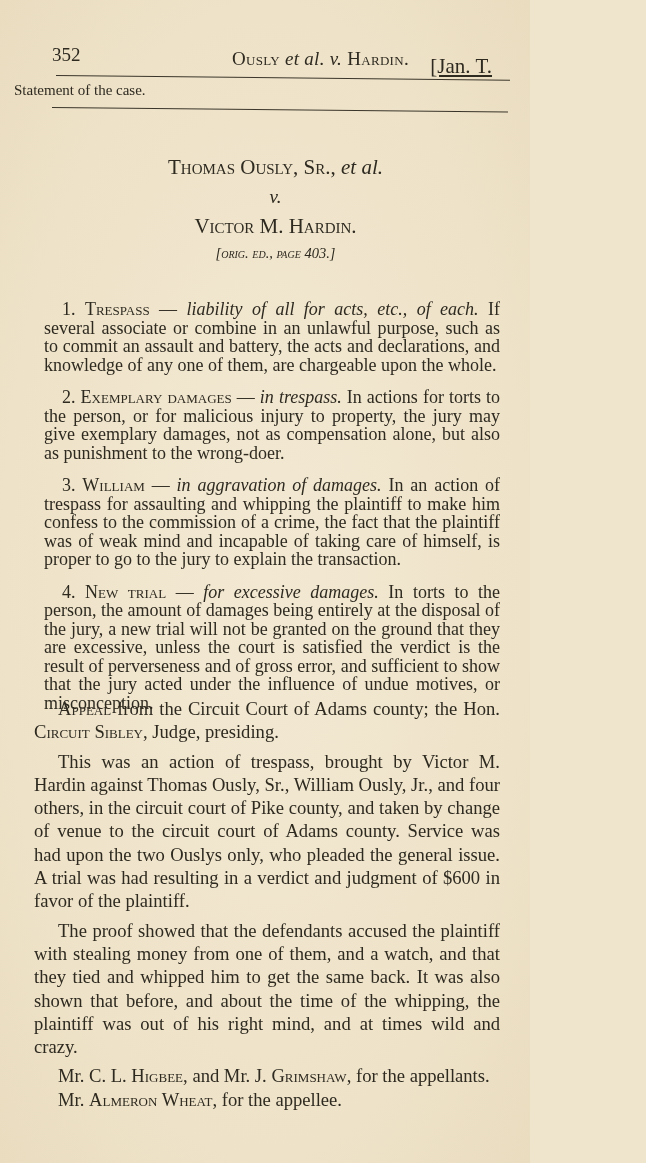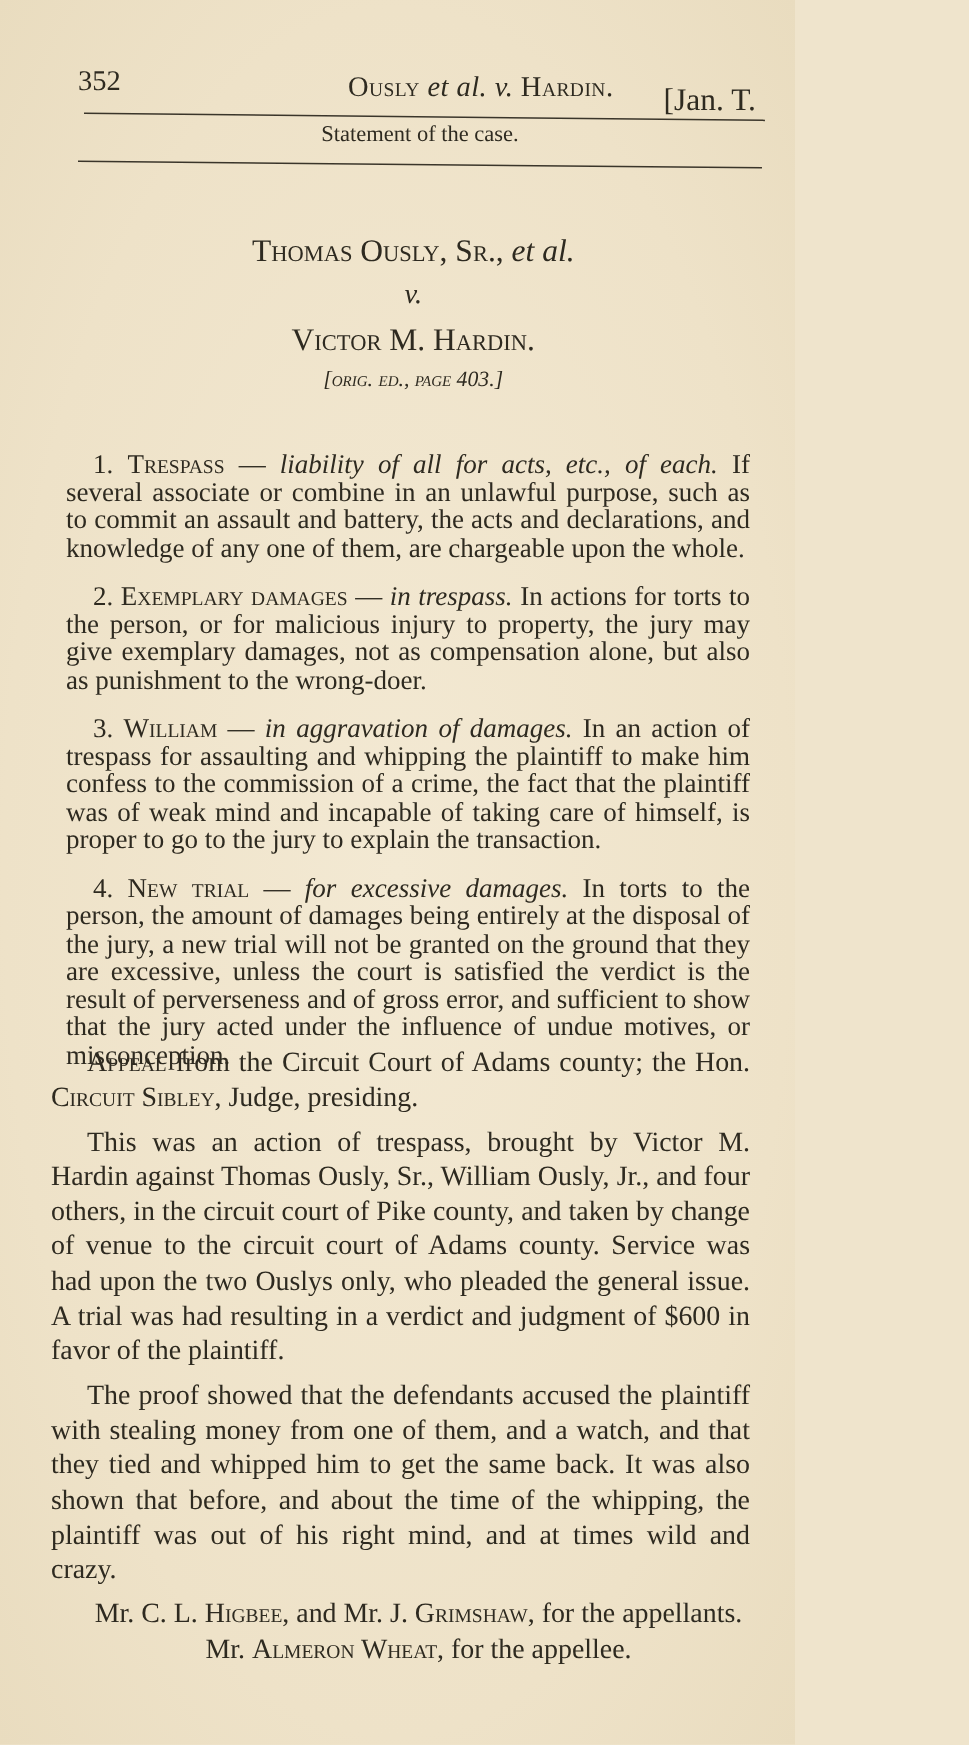--- a/index.html
+++ b/index.html
@@ -8,35 +8,35 @@
     background: #efe4cc;
     font-family: "Liberation Serif", "DejaVu Serif", serif;
     color: #2e2a20;
     position: relative;
   }
   .page { position: absolute; left: 0; top: 0; width: 530px; height: 1163px;
     background: radial-gradient(ellipse at 50% 50%, #f3e9d3 0%, #eee2c8 70%, #e9dcbf 100%); }
   .running-head { position: absolute; left: 52px; right: 26px; top: 44px; height: 30px; }
   .page-number { position: absolute; left: 0; top: 0; font-size: 19px; }
   .running-title { position: absolute; left: 180px; top: 4px; font-size: 19px; letter-spacing: 0.3px; text-align: right; }
-  .term { position: absolute; right: 0; top: 10px; font-size: 21px; }
+  .term { position: absolute; right: 12px; top: 10px; font-size: 21px; text-decoration: underline; }
   .rule1 { position: absolute; left: 56px; right: 20px; top: 75px; height: 0; border-top: 1.6px solid #3a352a; transform: rotate(0.6deg); transform-origin: left; }
-  .subhead { position: absolute; left: 0; right: 0; top: 82px; text-align: center; font-size: 15px; padding-left: 30px; }
+  .subhead { position: absolute; left: 0; right: 0; top: 82px; font-size: 15px; padding-left: 14px; }
   .rule2 { position: absolute; left: 52px; right: 22px; top: 107px; border-top: 1.8px solid #3a352a; transform: rotate(0.55deg); transform-origin: left; }
   .case-title { position: absolute; left: 0; right: 0; top: 155px; text-align: center; }
   .case-title div { font-size: 21px; margin-bottom: 6px; padding-left: 21px; }
   .case-title .v { font-style: italic; font-size: 19px; }
   .case-title .orig { font-size: 14.5px; margin-top: 2px; font-style: italic; }
   .sc { font-variant: small-caps; }
   .it { font-style: italic; }
   .headnotes { position: absolute; left: 44px; right: 30px; top: 300px; font-size: 18px; line-height: 18.5px; text-align: justify; }
   .headnote { margin-bottom: 14px; text-indent: 18px; }
   .body-text { position: absolute; left: 34px; right: 30px; top: 697px; font-size: 18.6px; line-height: 23.3px; text-align: justify; }
   .body-text p { margin: 0 0 6px 0; text-indent: 24px; }
-  .counsel p { margin: 0; text-indent: 24px; text-align: center; }
+  .counsel p { margin: 0; text-indent: 24px; text-align: left; }
 </style>
 </head>
 <body>
 
 <div class="page">
 
   <div class="running-head">
     <span class="page-number">352</span>
     <span class="running-title"><span class="sc">Ously</span> <span class="it">et al.</span> <span class="it">v.</span> <span class="sc">Hardin.</span></span>
     <span class="term">[Jan. T.</span>

